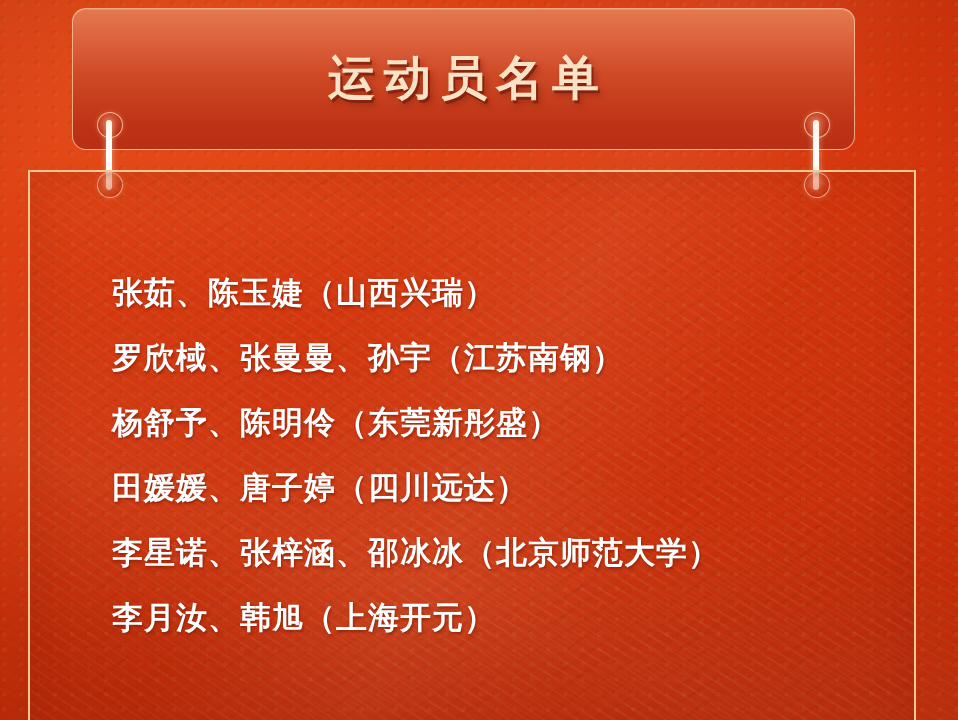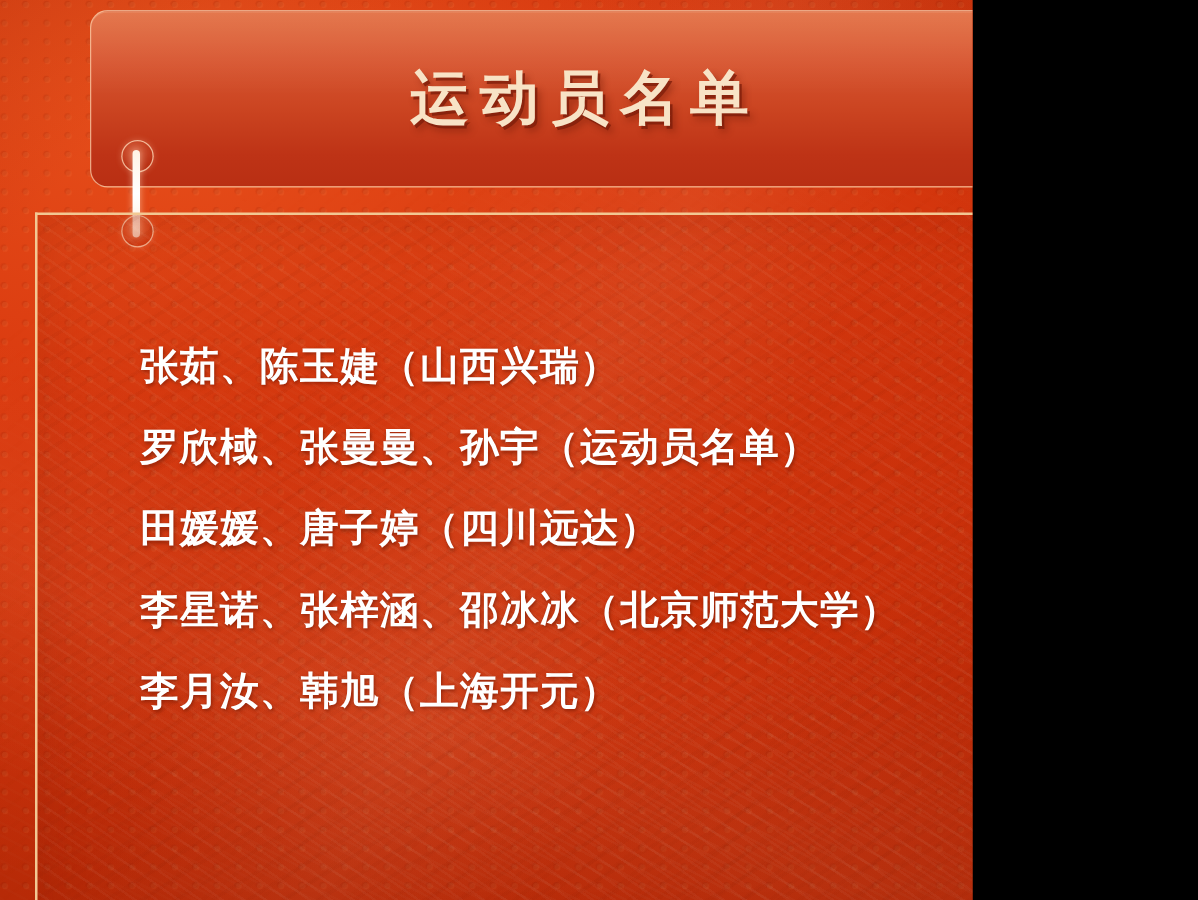--- a/index.html
+++ b/index.html
@@ -2,21 +2,21 @@
 <html><head>
 <meta charset="utf-8">
 <style>
   html, body {
     margin: 0;
     padding: 0;
     background: #000;
   }
   #stage {
     position: relative;
-    width: 778px;
+    width: 958px;
     height: 720px;
     overflow: hidden;
     font-family: "Liberation Sans", "DejaVu Sans", sans-serif;
     background: #DC3B10;
   }
 
   
   .bg-base {
     position: absolute;
     inset: 0;
@@ -204,20 +204,21 @@
     <div class="pin-ring pin-ring-top"></div>
     <div class="pin-bar"></div>
     <div class="pin-ring pin-ring-bottom"></div>
   </div>
 
   <div class="content-frame">
     <div class="frame-texture"></div>
 
     <div class="roster">
       <div class="roster-line">张茹、陈玉婕（山西兴瑞）</div>
-      <div class="roster-line">罗欣棫、张曼曼、孙宇（运动员名单）</div>
+      <div class="roster-line">罗欣棫、张曼曼、孙宇（江苏南钢）</div>
+      <div class="roster-line">杨舒予、陈明伶（东莞新彤盛）</div>
       <div class="roster-line">田媛媛、唐子婷（四川远达）</div>
       <div class="roster-line">李星诺、张梓涵、邵冰冰（北京师范大学）</div>
       <div class="roster-line">李月汝、韩旭（上海开元）</div>
     </div>
   </div>
 
 </div>
 
 </body></html>

